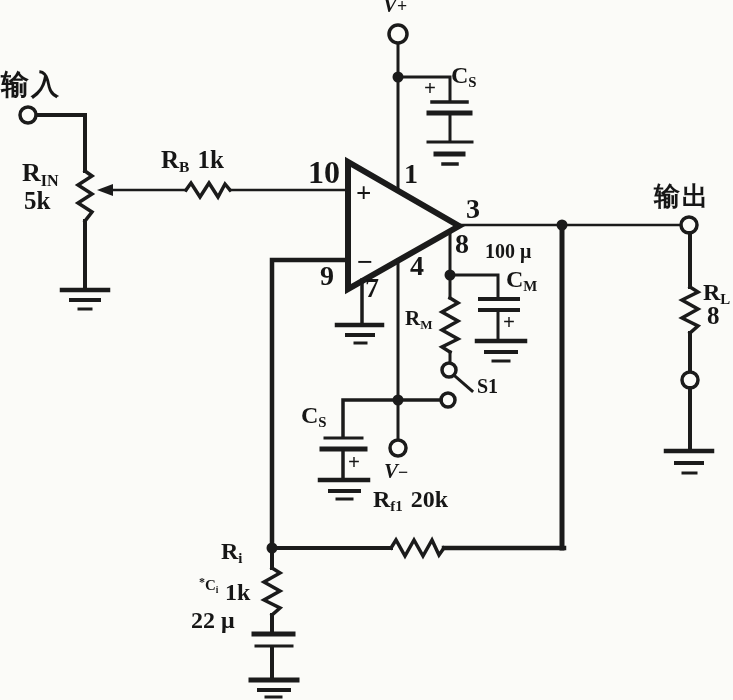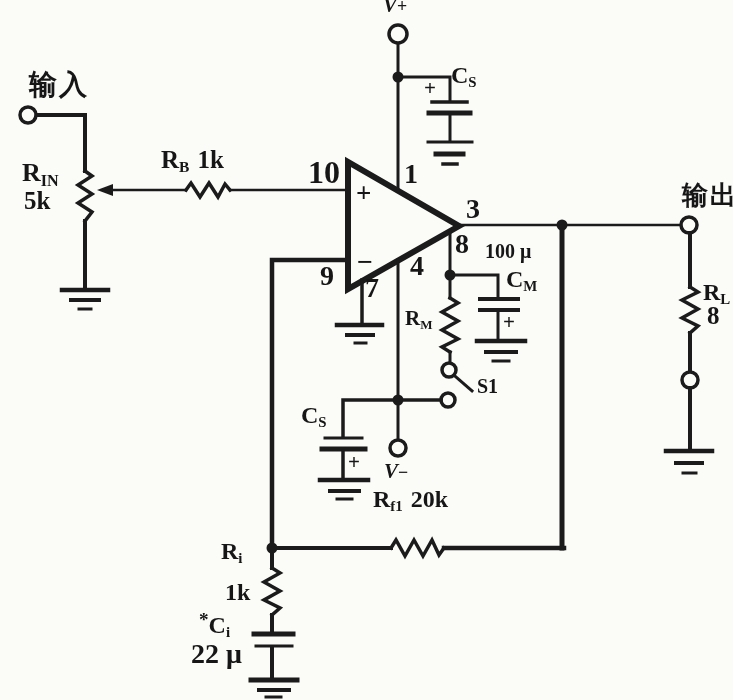--- a/index.html
+++ b/index.html
@@ -17,21 +17,21 @@
   .w45{stroke:#1b1b1b;stroke-width:4.5;fill:none;stroke-linecap:square;}
   .w5 {stroke:#1b1b1b;stroke-width:5;fill:none;stroke-linecap:square;}
   .z  {stroke:#1b1b1b;stroke-width:3.5;fill:none;stroke-linejoin:miter;stroke-linecap:square;}
   .term{fill:#fbfbf8;stroke:#1b1b1b;stroke-width:3.5;}
   .dot{fill:#1b1b1b;stroke:none;}
   .tri{fill:#fbfbf8;stroke:#1b1b1b;stroke-width:6;stroke-linejoin:miter;}
   .arrow{fill:#1b1b1b;stroke:none;}
   
   .lbl{position:absolute;color:#161616;font-weight:700;line-height:1;white-space:nowrap;}
   .ser{font-family:"Liberation Serif","DejaVu Serif",serif;}
-  .cjk{font-family:Liberation Serif, serif;letter-spacing:2px;padding-left:28px;}
+  .cjk{font-family:Liberation Sans, sans-serif;letter-spacing:2px;}
   .lbl sub{font-size:0.62em;vertical-align:-0.28em;}
   .lbl sup{font-size:0.8em;vertical-align:0.35em;}
   .gap{margin-left:8px;}
   .it{font-style:italic;}
   .sign{font-size:0.85em;}
   .watermark{
     position:absolute;font-family:"Liberation Sans","DejaVu Sans",sans-serif;
     font-style:italic;font-weight:400;color:#8f8f8f;opacity:0.55;letter-spacing:1px;
   }
 </style>
@@ -264,19 +264,19 @@
   </div>
 
   <div class="lbl ser" style="left:373px;top:487px;font-size:24px">
     <span>R</span><sub>f1</sub><span class="gap">20k</span>
   </div>
 
   <div class="lbl ser" style="left:221px;top:539px;font-size:24px">
     <span>R</span><sub>i</sub>
   </div>
   <div class="lbl ser" style="left:225px;top:580px;font-size:24px"><span>1k</span></div>
-  <div class="lbl ser" style="left:199px;top:610px;font-size:24px">
+  <div class="lbl ser" style="left:199px;top:576px;font-size:15px">
     <sup>*</sup><span>C</span><sub>i</sub>
   </div>
-  <div class="lbl ser" style="left:191px;top:640px;font-size:28px"><span>22 μ</span></div>
+  <div class="lbl ser" style="left:191px;top:608px;font-size:24px"><span>22 μ</span></div>
 
 
 </div>
 
 </body></html>

